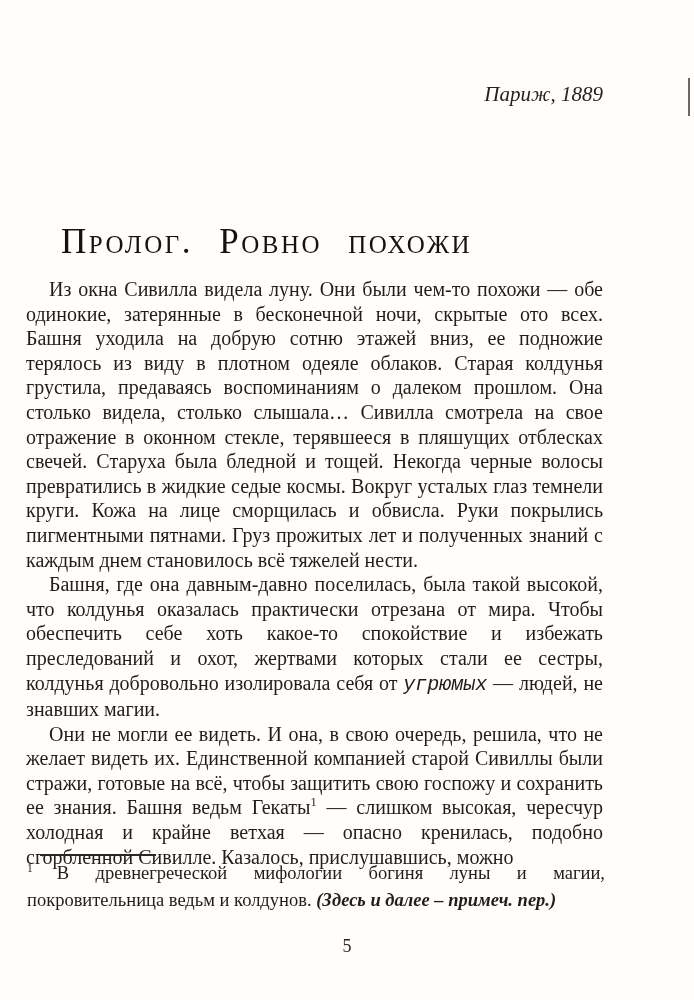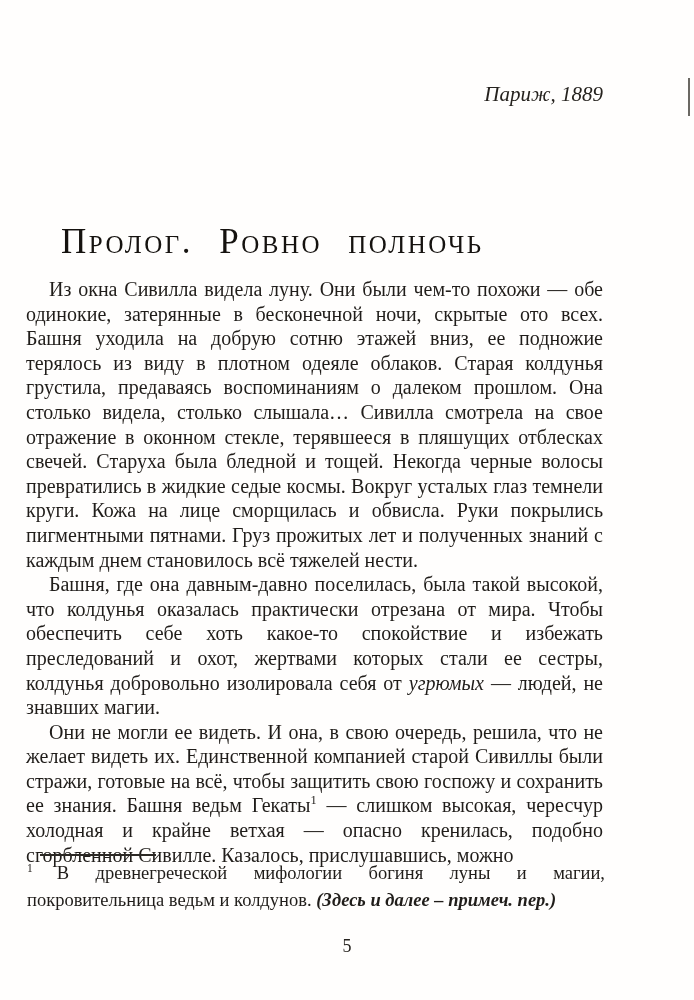--- a/index.html
+++ b/index.html
@@ -45,20 +45,21 @@
     font-size: 20px;
     line-height: 24.6px;
     text-align: justify;
   }
   .body-text p {
     margin: 0;
     text-indent: 23px;
   }
   .body-text em {
     font-style: italic;
+    font-family: Liberation Mono, monospace;
   }
   sup.fn-ref, sup.fn-marker {
     font-size: 0.62em;
     line-height: 0;
     vertical-align: super;
   }
   .fn-rule {
     position: absolute;
     top: 854px;
     left: 40px;
@@ -104,21 +105,21 @@
 </style>
 </head>
 <body>
 
 <div class="page">
 
   <div class="dateline">Париж, 1889</div>
 
   <div class="scan-artifact"></div>
 
-  <h1 class="title">Пролог. Ровно полночь</h1>
+  <h1 class="title">Пролог. Ровно похожи</h1>
 
   <div class="body-text">
     <p>
       <span>Из окна Сивилла видела луну. Они были чем-то похожи — обе одинокие, затерянные в бесконечной ночи, скрытые ото всех. Башня уходила на добрую сотню этажей вниз, ее подножие терялось из виду в плотном одеяле облаков. Старая колдунья грустила, предаваясь воспоминаниям о далеком прошлом. Она столько видела, столько слышала… Сивилла смотрела на свое отражение в оконном стекле, терявшееся в пляшущих отблесках свечей. Старуха была бледной и тощей. Некогда черные волосы превратились в жидкие седые космы. Вокруг усталых глаз темнели круги. Кожа на лице сморщилась и обвисла. Руки покрылись пигментными пятнами. Груз прожитых лет и полученных знаний с каждым днем становилось всё тяжелей нести.</span>
     </p>
     <p><span>Башня, где она давным-давно поселилась, была такой высокой, что колдунья оказалась практически отрезана от мира. Чтобы обеспечить себе хоть какое-то спокойствие и избежать преследований и охот, жертвами которых стали ее сестры, колдунья добровольно изолировала себя от </span><em>угрюмых</em><span> — людей, не знавших магии.</span></p>
     <p><span>Они не могли ее видеть. И она, в свою очередь, решила, что не желает видеть их. Единственной компанией старой Сивиллы были стражи, готовые на всё, чтобы защитить свою госпожу и сохранить ее знания. Башня ведьм Гекаты</span><sup class="fn-ref">1</sup><span> — слишком высокая, чересчур холодная и крайне ветхая — опасно кренилась, подобно сгорбленной Сивилле. Казалось, прислушавшись, можно</span></p>
   </div>
 
   <div class="fn-rule"></div>

